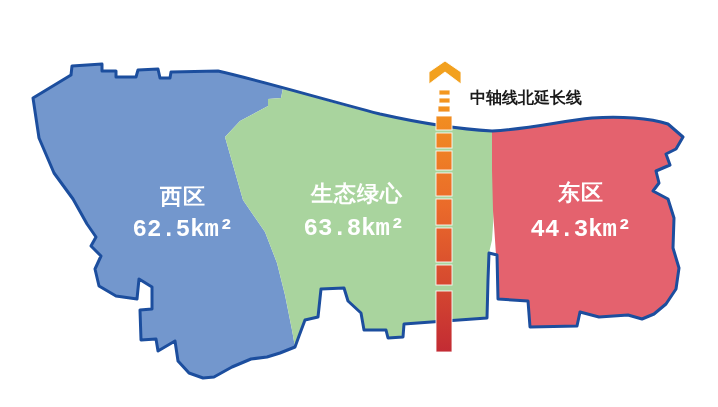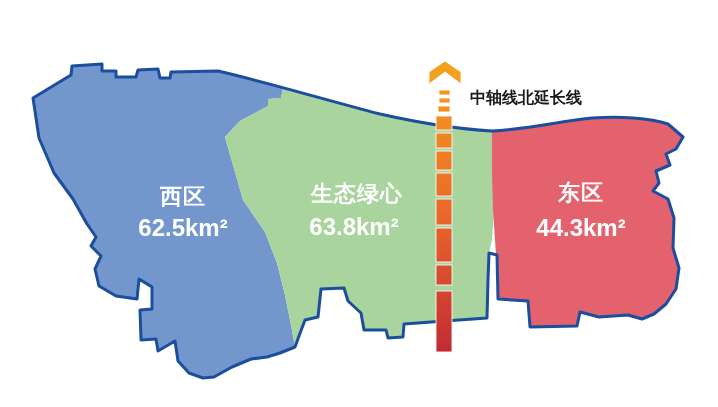--- a/index.html
+++ b/index.html
@@ -1,18 +1,18 @@
 <!DOCTYPE html>
 <html><head>
 <meta charset="utf-8">
 <style>
   html,body{margin:0;padding:0;background:#ffffff;}
   .stage{
     position:relative;width:718px;height:407px;background:#ffffff;overflow:hidden;
-    font-family:Liberation Sans, sans-serif;
+    font-family:Liberation Mono, monospace;
   }
   svg{display:block;}
   .region-name{font-size:22px;font-weight:bold;letter-spacing:1px;}
   .region-area{font-size:24px;font-weight:bold;}
   .axis-label{font-size:16px;font-weight:bold;}
 </style>
 </head>
 <body>
 
 <div class="stage">

